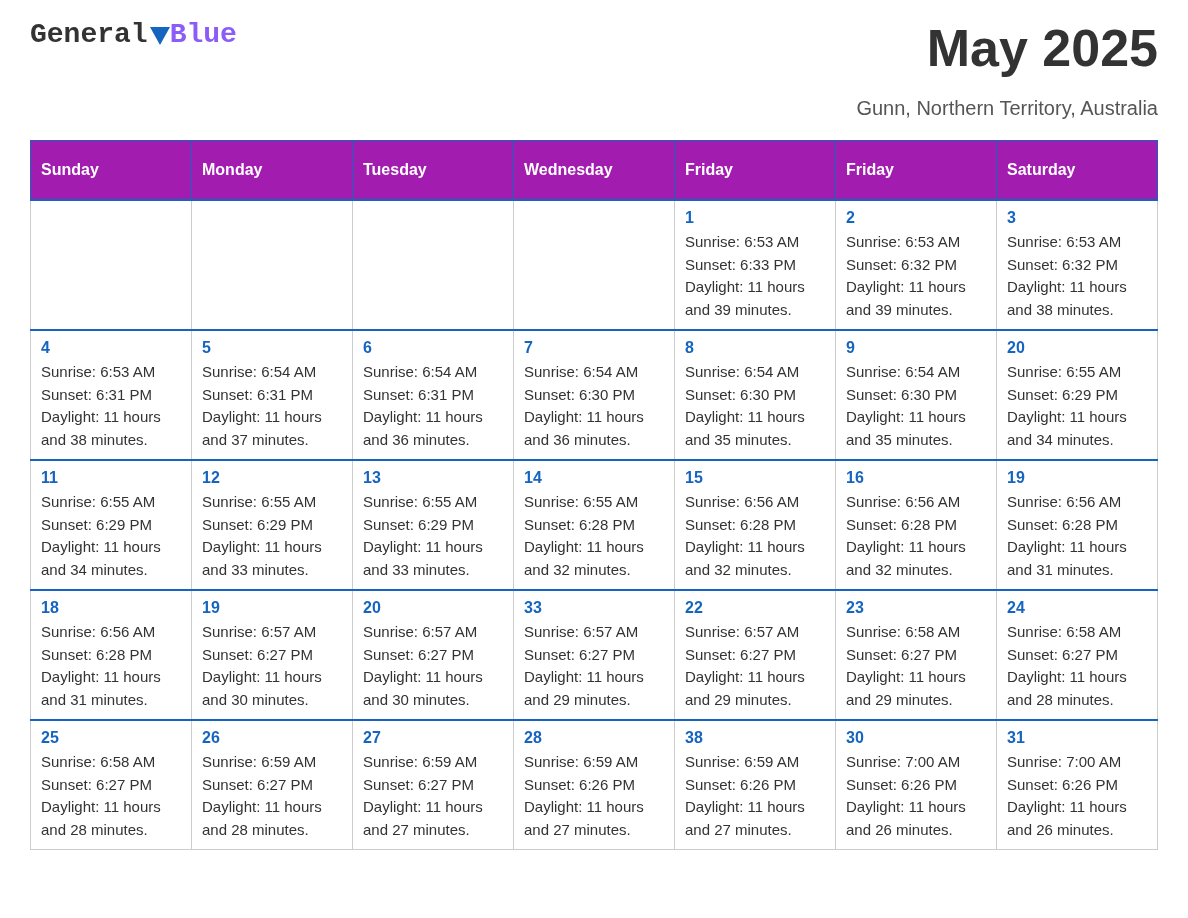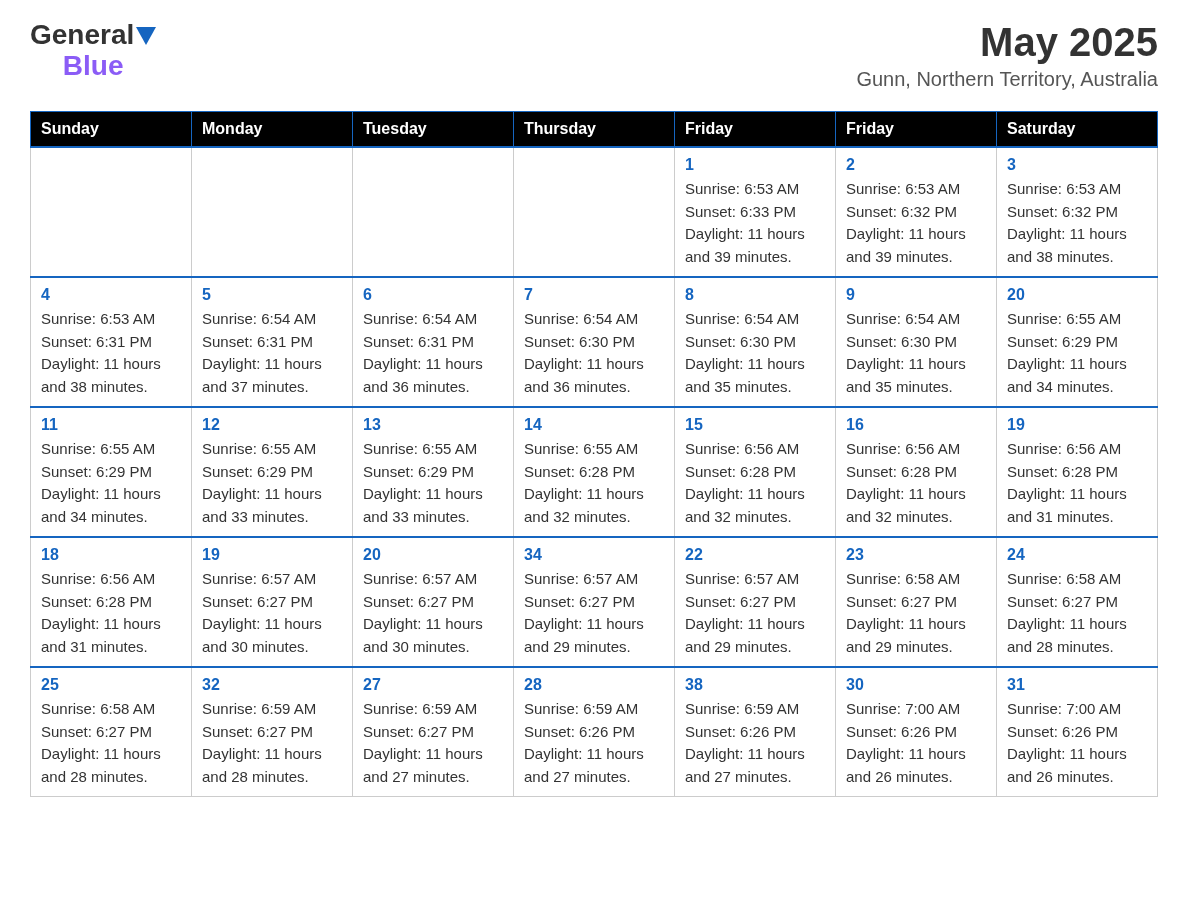--- a/index.html
+++ b/index.html
@@ -34,52 +34,53 @@
       height: 0;
       border-left: 10px solid transparent;
       border-right: 10px solid transparent;
       border-top: 18px solid #1565c0;
       display: inline-block;
       margin-left: 2px;
       margin-bottom: -2px;
     }
     .logo-icon {
       display: flex;
-      flex-direction: column;
-      align-items: center;
+      flex-direction: row;
+      align-items: flex-end;
       line-height: 1.1;
+      font-family: Liberation Mono, monospace;
     }
     .logo-line1 {
       display: flex;
       align-items: center;
     }
     .title-area {
       text-align: right;
     }
     .month-title {
-      font-size: 40px;
+      font-size: 52px;
       font-weight: bold;
       color: #333;
       line-height: 1.1;
     }
     .location {
       font-size: 20px;
       color: #555;
-      margin-top: 4px;
+      margin-top: 20px;
     }
     .calendar {
       width: 100%;
       border-collapse: collapse;
       table-layout: fixed;
     }
     .calendar th {
-      background-color: #000000;
+      background-color: #a21caf;
       color: #fff;
       text-align: left;
-      padding: 8px 10px;
+      padding: 20px 10px;
       font-size: 16px;
       border: 1px solid #1565c0;
     }
     .calendar td {
       vertical-align: top;
       padding: 8px 10px;
       border: 1px solid #ccc;
       font-size: 13px;
       color: #333;
       height: 110px;
@@ -124,21 +125,21 @@
     <div class="location">Gunn, Northern Territory, Australia</div>
   </div>
 </div>
 
 <table class="calendar">
   <thead>
     <tr>
     <th>Sunday</th>
         <th>Monday</th>
         <th>Tuesday</th>
-        <th>Thursday</th>
+        <th>Wednesday</th>
         <th>Friday</th>
         <th>Friday</th>
         <th>Saturday</th>
       </tr>
   </thead>
   <tbody id="calendar-body">
   <tr class="week-row">
         <td class="empty-cell"></td>
         <td class="empty-cell"></td>
         <td class="empty-cell"></td>
@@ -223,21 +224,21 @@
         </td>
         <td>
           <span class="day-number">19</span>
           <div class="day-info">Sunrise: 6:57 AM<br>Sunset: 6:27 PM<br>Daylight: 11 hours and 30 minutes.</div>
         </td>
         <td>
           <span class="day-number">20</span>
           <div class="day-info">Sunrise: 6:57 AM<br>Sunset: 6:27 PM<br>Daylight: 11 hours and 30 minutes.</div>
         </td>
         <td>
-          <span class="day-number">34</span>
+          <span class="day-number">33</span>
           <div class="day-info">Sunrise: 6:57 AM<br>Sunset: 6:27 PM<br>Daylight: 11 hours and 29 minutes.</div>
         </td>
         <td>
           <span class="day-number">22</span>
           <div class="day-info">Sunrise: 6:57 AM<br>Sunset: 6:27 PM<br>Daylight: 11 hours and 29 minutes.</div>
         </td>
         <td>
           <span class="day-number">23</span>
           <div class="day-info">Sunrise: 6:58 AM<br>Sunset: 6:27 PM<br>Daylight: 11 hours and 29 minutes.</div>
         </td>
@@ -245,21 +246,21 @@
           <span class="day-number">24</span>
           <div class="day-info">Sunrise: 6:58 AM<br>Sunset: 6:27 PM<br>Daylight: 11 hours and 28 minutes.</div>
         </td>
       </tr>
       <tr class="week-row">
         <td>
           <span class="day-number">25</span>
           <div class="day-info">Sunrise: 6:58 AM<br>Sunset: 6:27 PM<br>Daylight: 11 hours and 28 minutes.</div>
         </td>
         <td>
-          <span class="day-number">32</span>
+          <span class="day-number">26</span>
           <div class="day-info">Sunrise: 6:59 AM<br>Sunset: 6:27 PM<br>Daylight: 11 hours and 28 minutes.</div>
         </td>
         <td>
           <span class="day-number">27</span>
           <div class="day-info">Sunrise: 6:59 AM<br>Sunset: 6:27 PM<br>Daylight: 11 hours and 27 minutes.</div>
         </td>
         <td>
           <span class="day-number">28</span>
           <div class="day-info">Sunrise: 6:59 AM<br>Sunset: 6:26 PM<br>Daylight: 11 hours and 27 minutes.</div>
         </td>

